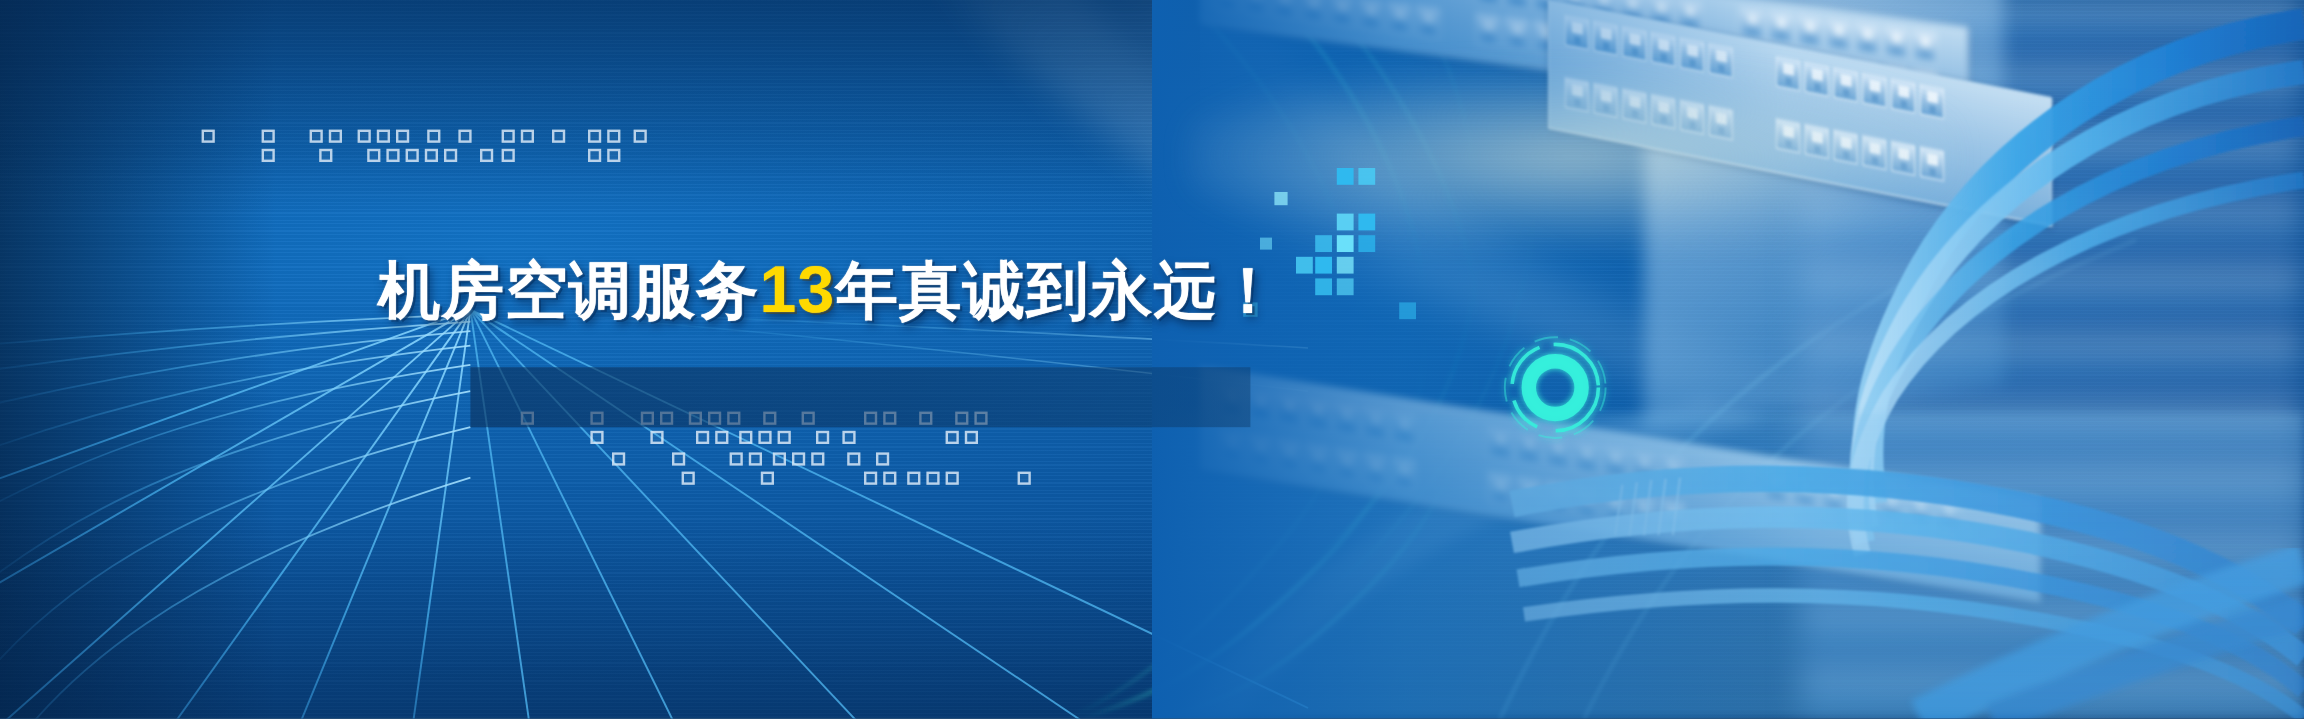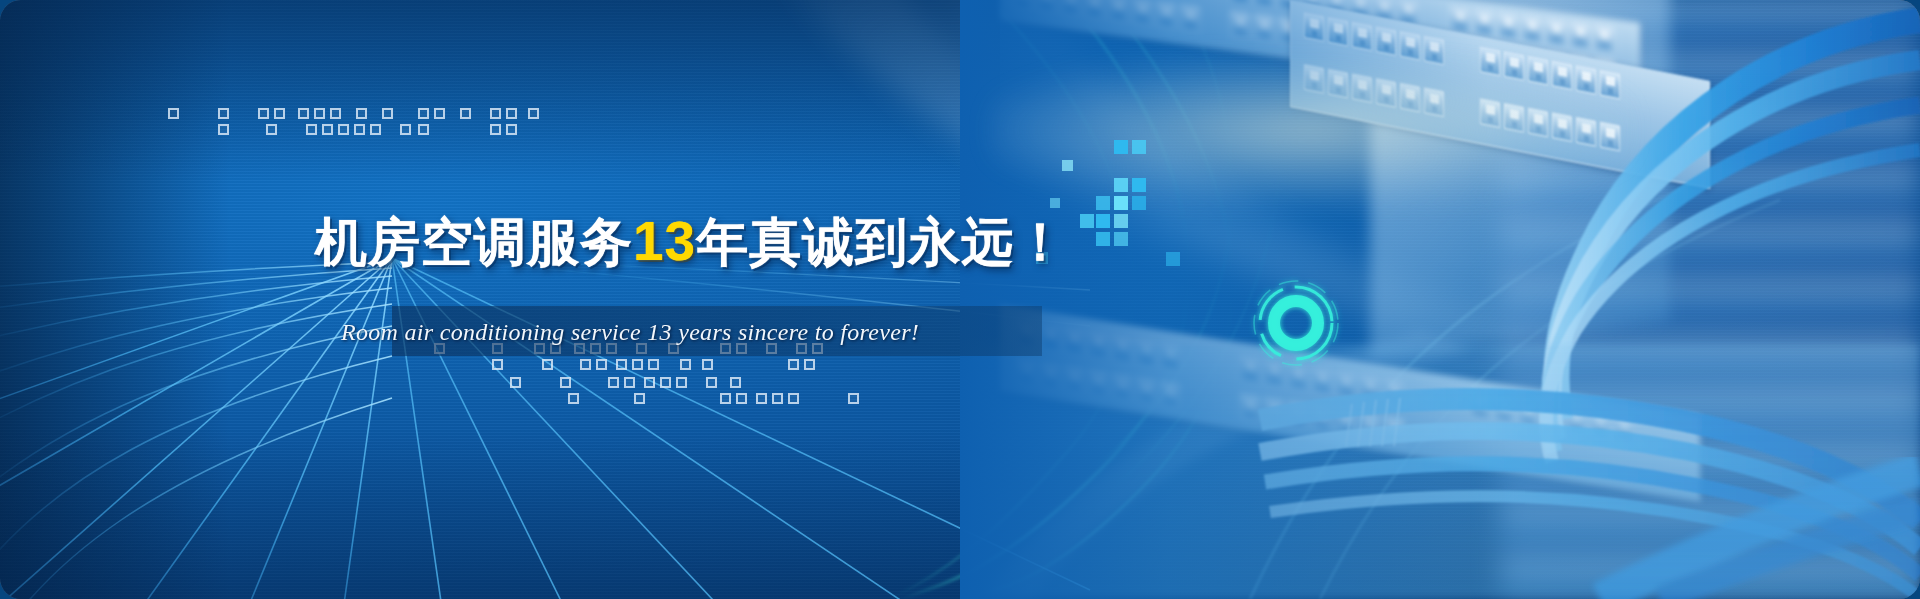--- a/index.html
+++ b/index.html
@@ -5,21 +5,20 @@
   * { margin:0; padding:0; box-sizing:border-box; }
   html,body { background:#06467f; }
 
   .banner{
     position:relative;
     width:1920px;
     height:599px;
     overflow:hidden;
     font-family:"Liberation Sans", sans-serif;
     background:#737373;
-    border-radius:21px;
   }
 
   
   .bg-base{
     position:absolute; inset:0;
     background:
       radial-gradient(120% 90% at 22% 34%, #1273c6 0%, #0c5aa6 42%, #0a4e95 70%, #083f7c 100%);
   }
   .bg-streaks{
     position:absolute; inset:0;
@@ -578,16 +577,15 @@
     <div class="mz" style="left:-30px;top:58px; width:10px; height:10px; background:#6fdcf8; opacity:.6;"></div>
     <div class="mz" style="left:86px; top:112px;width:14px; height:14px; background:#2aa9e4; opacity:.75;"></div>
     <div class="mz" style="left:-44px;top:112px;width:12px; height:12px; background:#3dc0f0; opacity:.55;"></div>
   </div>
 
   <div class="sub-box"></div>
 
   <div class="text-block">
     <div class="headline"><span>机房空调服务</span><span class="hl-num">13</span><span>年真诚到永远！</span></div>
 
-    <div class="subtitle">Room air conditioning service 13 years sincere to forever!</div>
   </div>
 
 </div>
 
 </body></html>

